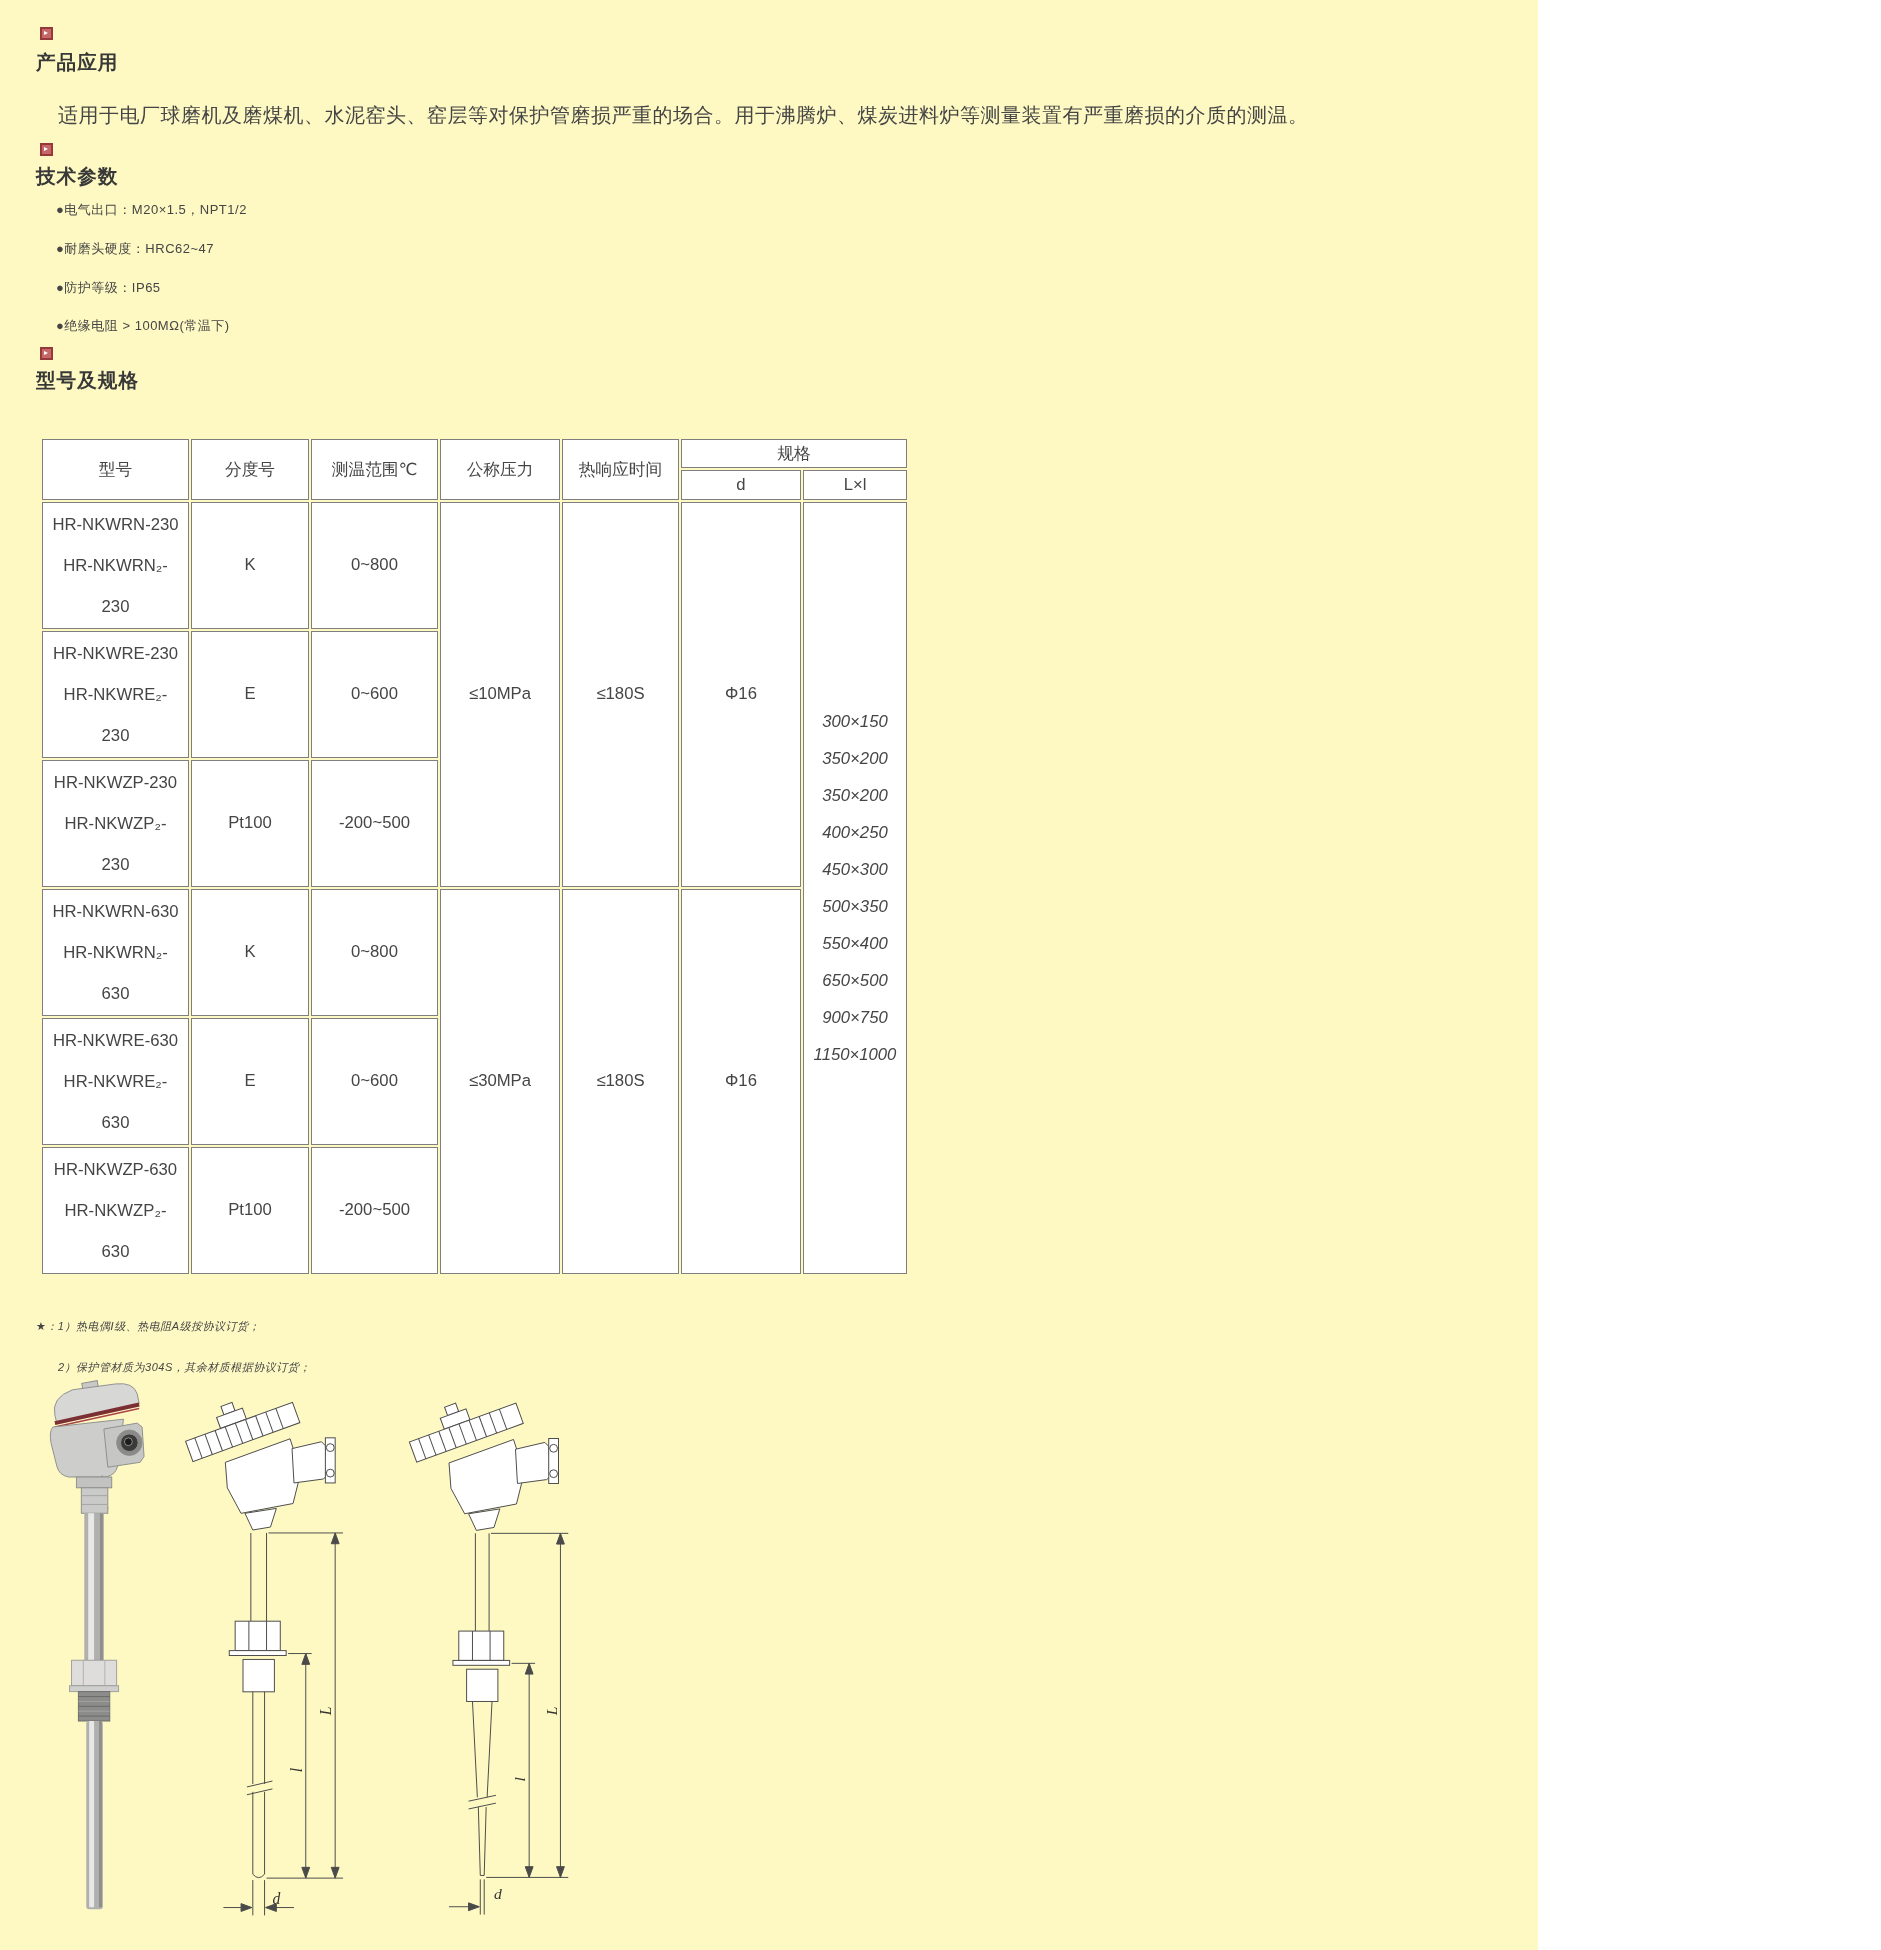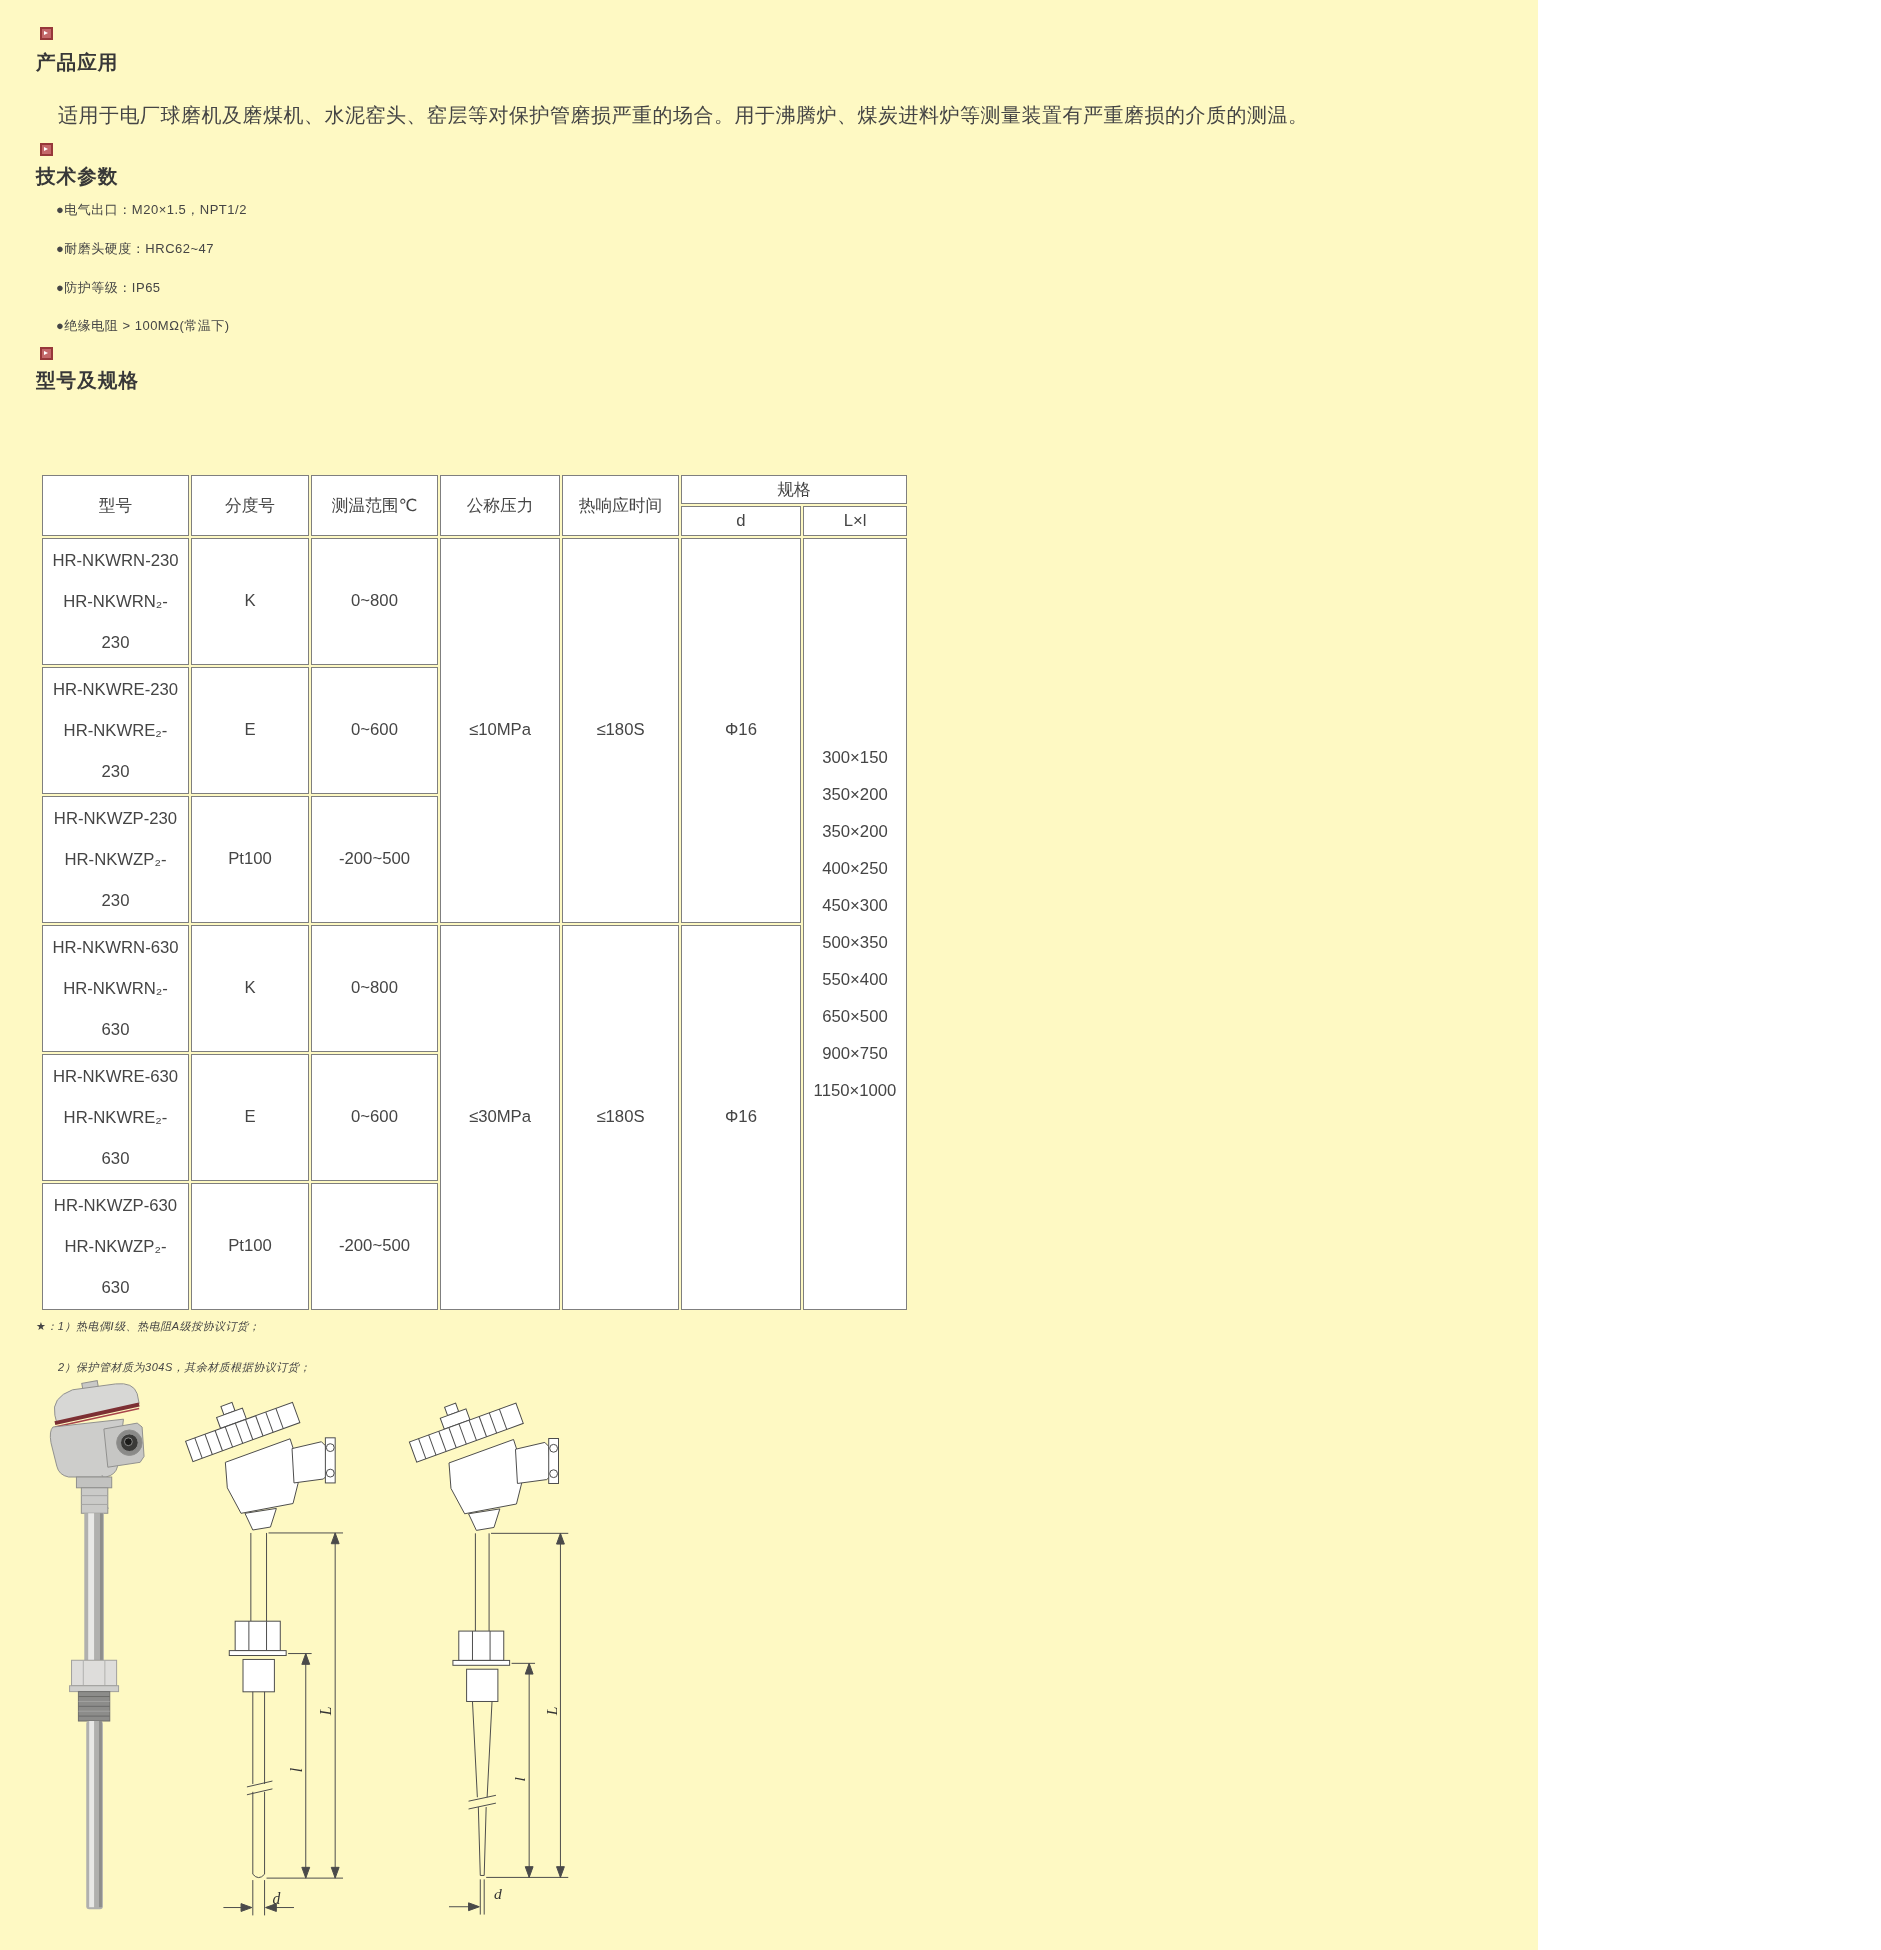--- a/index.html
+++ b/index.html
@@ -44,21 +44,20 @@
     font-size:13px;
     color:#454545;
     letter-spacing:0.5px;
   }
 
   
   table.spec{
     border-collapse:separate;
     border-spacing:2.9px;
     table-layout:fixed;
-    margin-top:36px;
   }
   table.spec th, table.spec td{
     border:1px solid #7f7f7f;
     font-size:16.7px;
     font-weight:normal;
     color:#454545;
     text-align:center;
     vertical-align:middle;
     background:#ffffff;
     padding:0;
@@ -67,20 +66,21 @@
   td.model-cell{
     text-align:left;
     padding:0 1px 0 2px;
     white-space:pre-line;
     line-height:41px;
   }
   td.center-cell{white-space:pre-line;}
   td.sizes-cell{
     white-space:pre-line;
     line-height:37px;
+    font-style:italic;
   }
   .row-body td{height:125px;}
 
   .footnote{
     font-size:11px;
     color:#454545;
     letter-spacing:0.5px;
     font-style:italic;
   }
 

